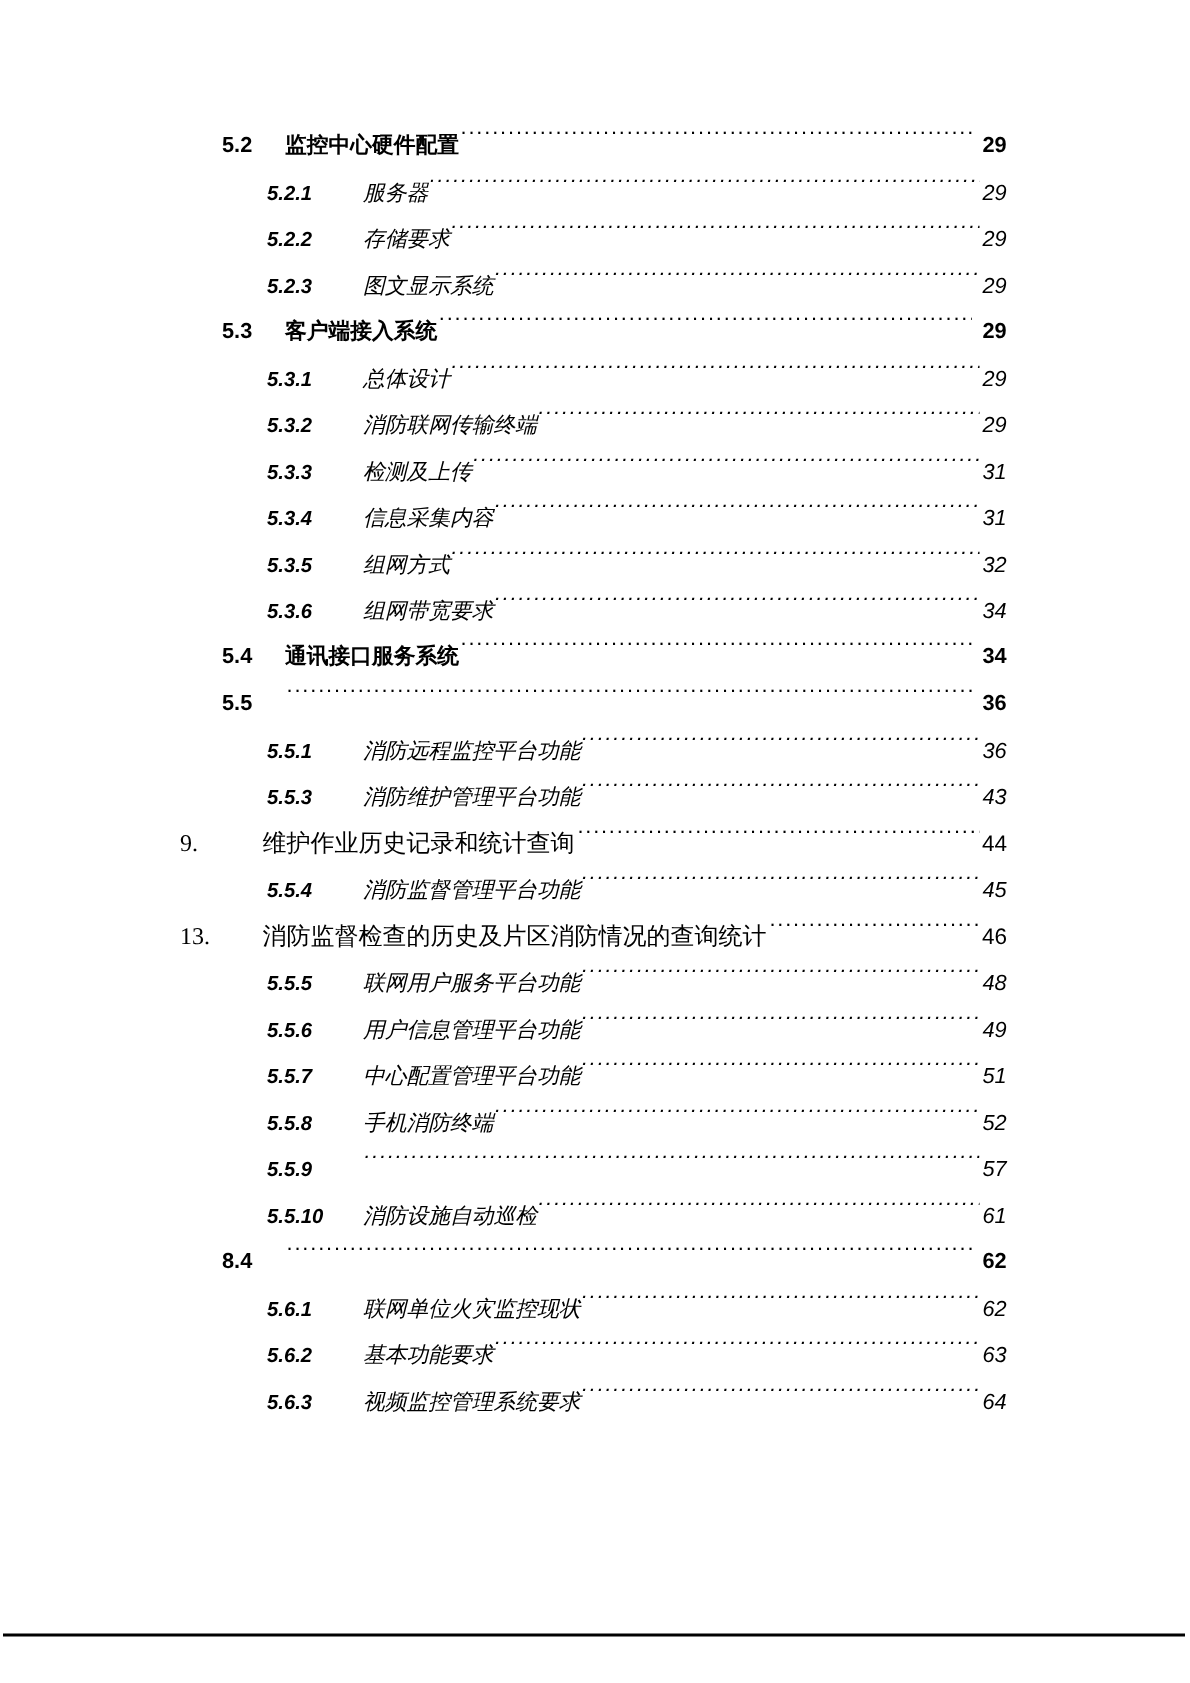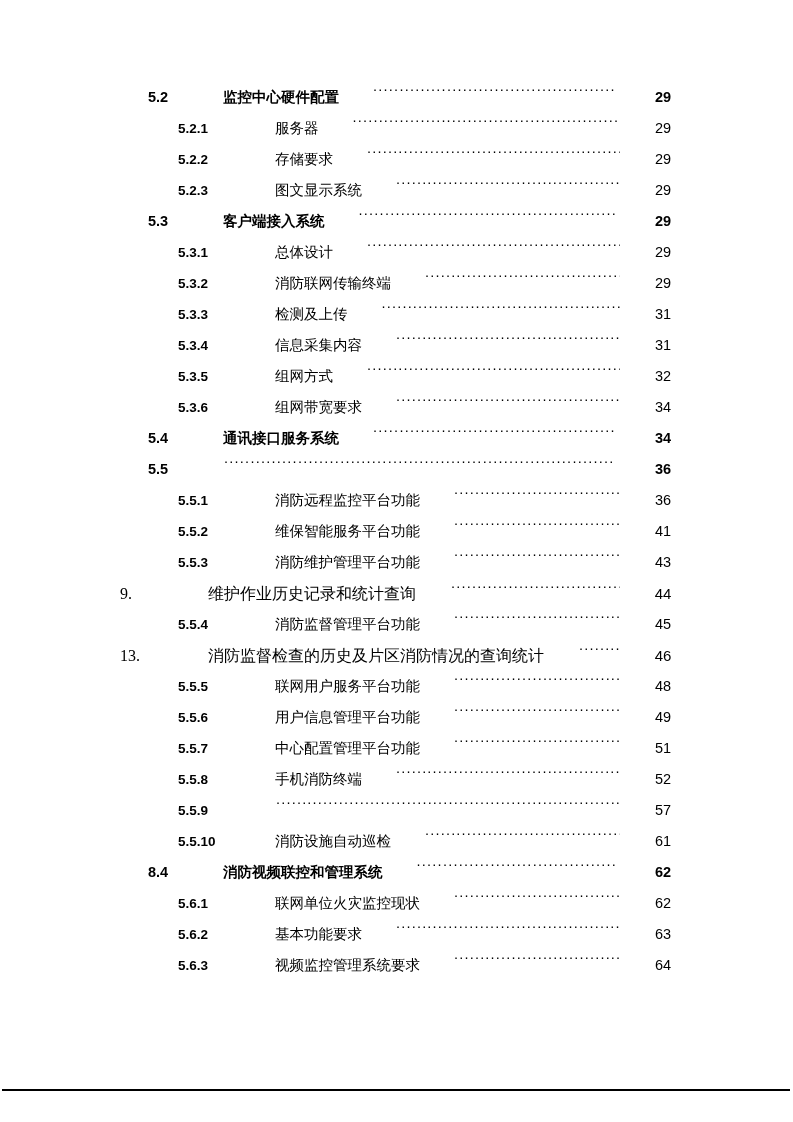--- a/index.html
+++ b/index.html
@@ -83,20 +83,21 @@
   .lvl2 .toc-num { width: 42px; }
   .lvl2 .toc-leader { margin-left: 1px; margin-right: 5px; }
   .lvl2 .toc-leader::after { letter-spacing: 1.25px; font-weight: normal; }
 
   
   .lvl3 {
     padding-left: 178px;
     padding-right: 120px;
     font-weight: normal;
     font-size: 14.5px;
+    font-style: italic;
   }
   .lvl3 .toc-num {
     width: 64px;
     font-weight: bold;
     font-size: 13.5px;
   }
   .lvl3 .toc-leader { margin-left: 1px; margin-right: 0px; }
   .lvl3 .toc-leader::after { letter-spacing: 1.2px; }
 
   
@@ -114,21 +115,21 @@
     font-size: 14.5px;
     letter-spacing: 1.2px;
   }
   .lvlspecial .toc-page-num {
     font-family: "Liberation Sans", sans-serif;
     font-size: 15px;
   }
 
   
   .toc-row { box-sizing: border-box; width: 793px; }
-  .lvl2, .lvl3, .lvlspecial { padding-right: 120px; gap: 33px; }
+  .lvl2, .lvl3, .lvlspecial { padding-right: 120px; }
 
   #footer-rule {
     position: absolute;
     left: 2px;
     top: 1089px;
     width: 788px;
     height: 0;
     border-top: 2px solid #000000;
   }
 </style>
@@ -215,26 +216,20 @@
         <span class="toc-leader"></span>
         <span class="toc-page-num">36</span>
       </div>
       <div class="toc-row lvl3">
         <span class="toc-num">5.5.1</span>
         <span class="toc-title">消防远程监控平台功能</span>
         <span class="toc-leader"></span>
         <span class="toc-page-num">36</span>
       </div>
       <div class="toc-row lvl3">
-        <span class="toc-num">5.5.2</span>
-        <span class="toc-title">维保智能服务平台功能</span>
-        <span class="toc-leader"></span>
-        <span class="toc-page-num">41</span>
-      </div>
-      <div class="toc-row lvl3">
         <span class="toc-num">5.5.3</span>
         <span class="toc-title">消防维护管理平台功能</span>
         <span class="toc-leader"></span>
         <span class="toc-page-num">43</span>
       </div>
       <div class="toc-row lvlspecial">
         <span class="toc-num">9.</span>
         <span class="toc-title">维护作业历史记录和统计查询</span>
         <span class="toc-leader"></span>
         <span class="toc-page-num">44</span>
@@ -281,21 +276,20 @@
         <span class="toc-page-num">57</span>
       </div>
       <div class="toc-row lvl3">
         <span class="toc-num">5.5.10</span>
         <span class="toc-title">消防设施自动巡检</span>
         <span class="toc-leader"></span>
         <span class="toc-page-num">61</span>
       </div>
       <div class="toc-row lvl2">
         <span class="toc-num">8.4</span>
-        <span class="toc-title">消防视频联控和管理系统</span>
         <span class="toc-leader"></span>
         <span class="toc-page-num">62</span>
       </div>
       <div class="toc-row lvl3">
         <span class="toc-num">5.6.1</span>
         <span class="toc-title">联网单位火灾监控现状</span>
         <span class="toc-leader"></span>
         <span class="toc-page-num">62</span>
       </div>
       <div class="toc-row lvl3">

